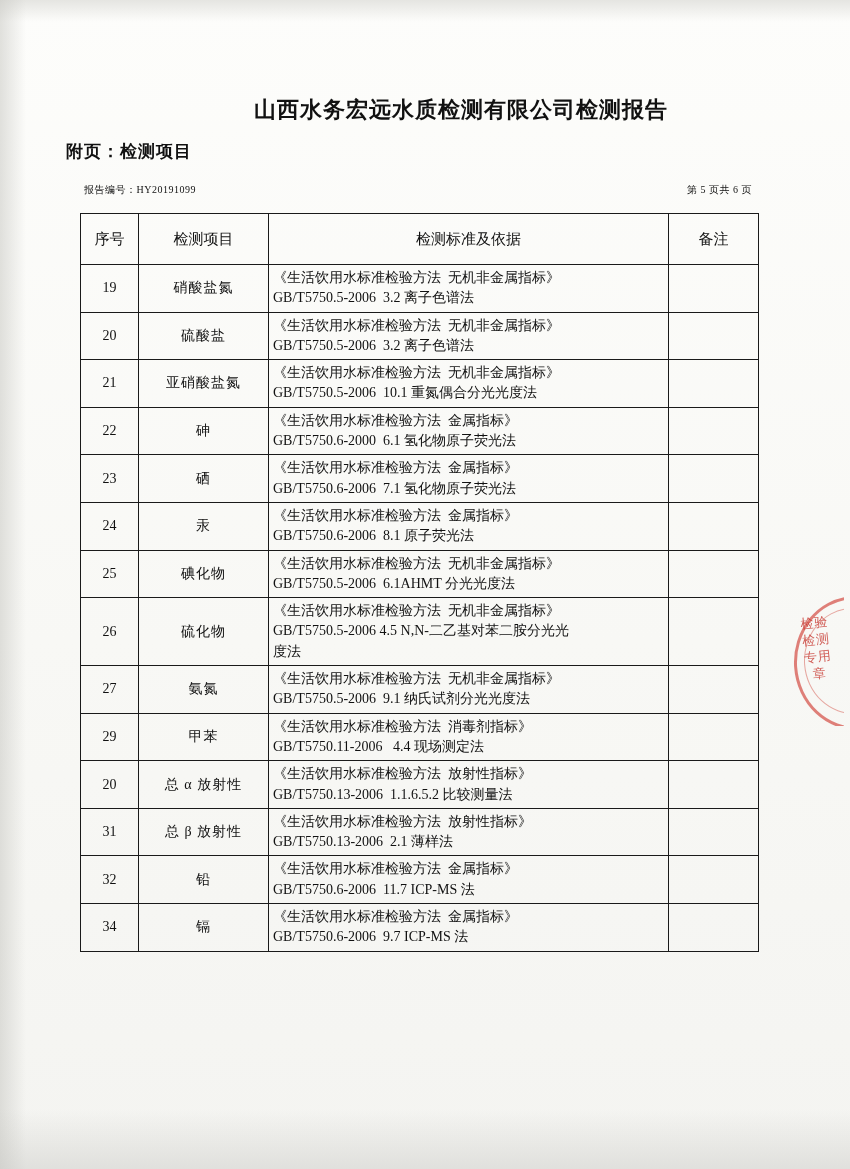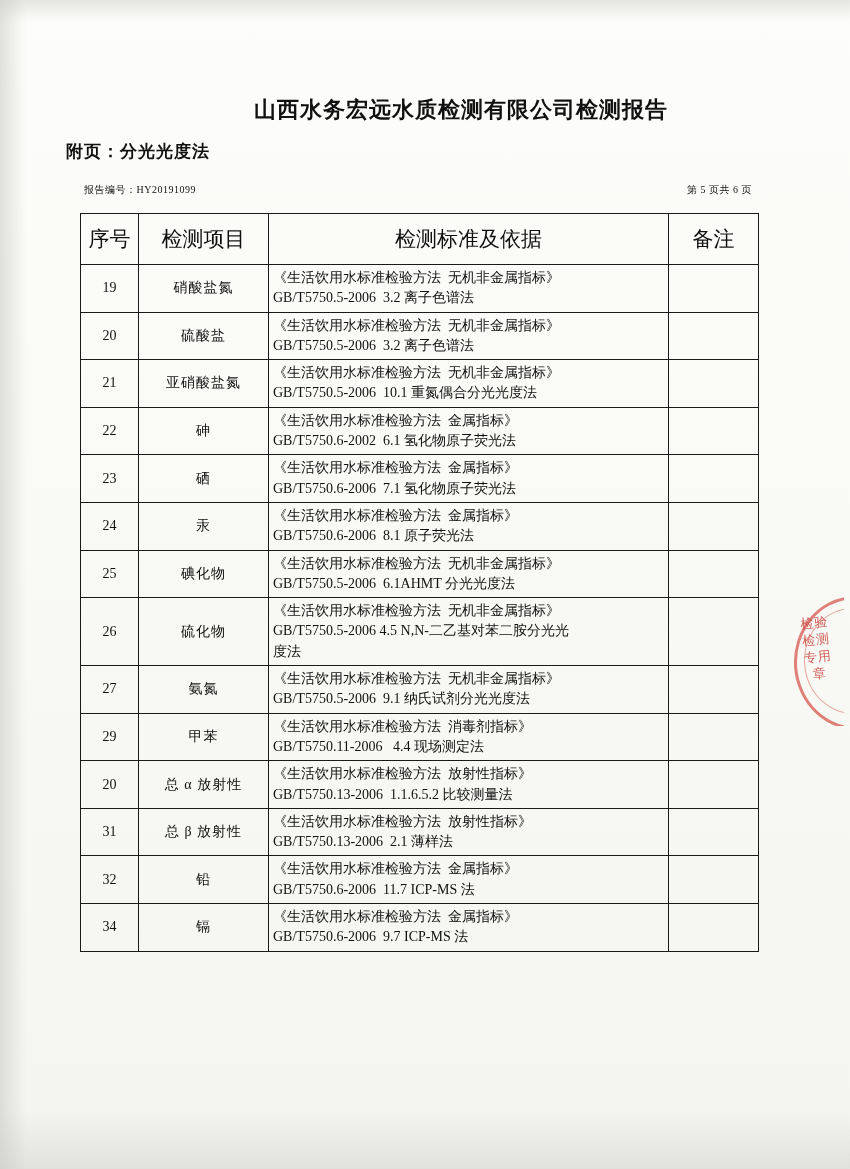--- a/index.html
+++ b/index.html
@@ -86,21 +86,21 @@
     border: 1px solid #1a1a1a;
     padding: 3px 4px;
     vertical-align: middle;
     font-size: 14px;
     font-family: "Liberation Serif", "DejaVu Serif", serif;
   }
   table.report th {
     font-weight: normal;
     text-align: center;
     height: 44px;
-    font-size: 21px;
+    font-size: 15px;
   }
   col.c-seq { width: 58px; }
   col.c-item { width: 130px; }
   col.c-std { width: 400px; }
   col.c-note { width: 90px; }
 
   td.seq, td.item {
     text-align: center;
   }
   td.item { letter-spacing: 1px; }
@@ -159,21 +159,21 @@
 <body>
 
 <div class="page">
 
   <div class="scan-edge-top"></div>
   <div class="scan-edge-left"></div>
   <div class="scan-edge-bottom"></div>
 
   <div class="doc-title">山西水务宏远水质检测有限公司检测报告</div>
 
-  <div class="attach-line">附页：分光光度法</div>
+  <div class="attach-line">附页：检测项目</div>
 
   <div class="meta-row">
     <span class="report-no">报告编号：HY20191099</span>
     <span class="page-no">第 5 页共 6 页</span>
   </div>
 
   <table class="report">
     <colgroup>
       <col class="c-seq">
       <col class="c-item">
@@ -214,21 +214,21 @@
           <span class="ln">《生活饮用水标准检验方法  无机非金属指标》</span>
           <span class="ln">GB/T5750.5-2006  10.1 重氮偶合分光光度法</span>
         </td>
         <td class="note"></td>
       </tr>
       <tr class="r">
         <td class="seq">22</td>
         <td class="item">砷</td>
         <td class="std">
           <span class="ln">《生活饮用水标准检验方法  金属指标》</span>
-          <span class="ln">GB/T5750.6-2002  6.1 氢化物原子荧光法</span>
+          <span class="ln">GB/T5750.6-2000  6.1 氢化物原子荧光法</span>
         </td>
         <td class="note"></td>
       </tr>
       <tr class="r">
         <td class="seq">23</td>
         <td class="item">硒</td>
         <td class="std">
           <span class="ln">《生活饮用水标准检验方法  金属指标》</span>
           <span class="ln">GB/T5750.6-2006  7.1 氢化物原子荧光法</span>
         </td>

